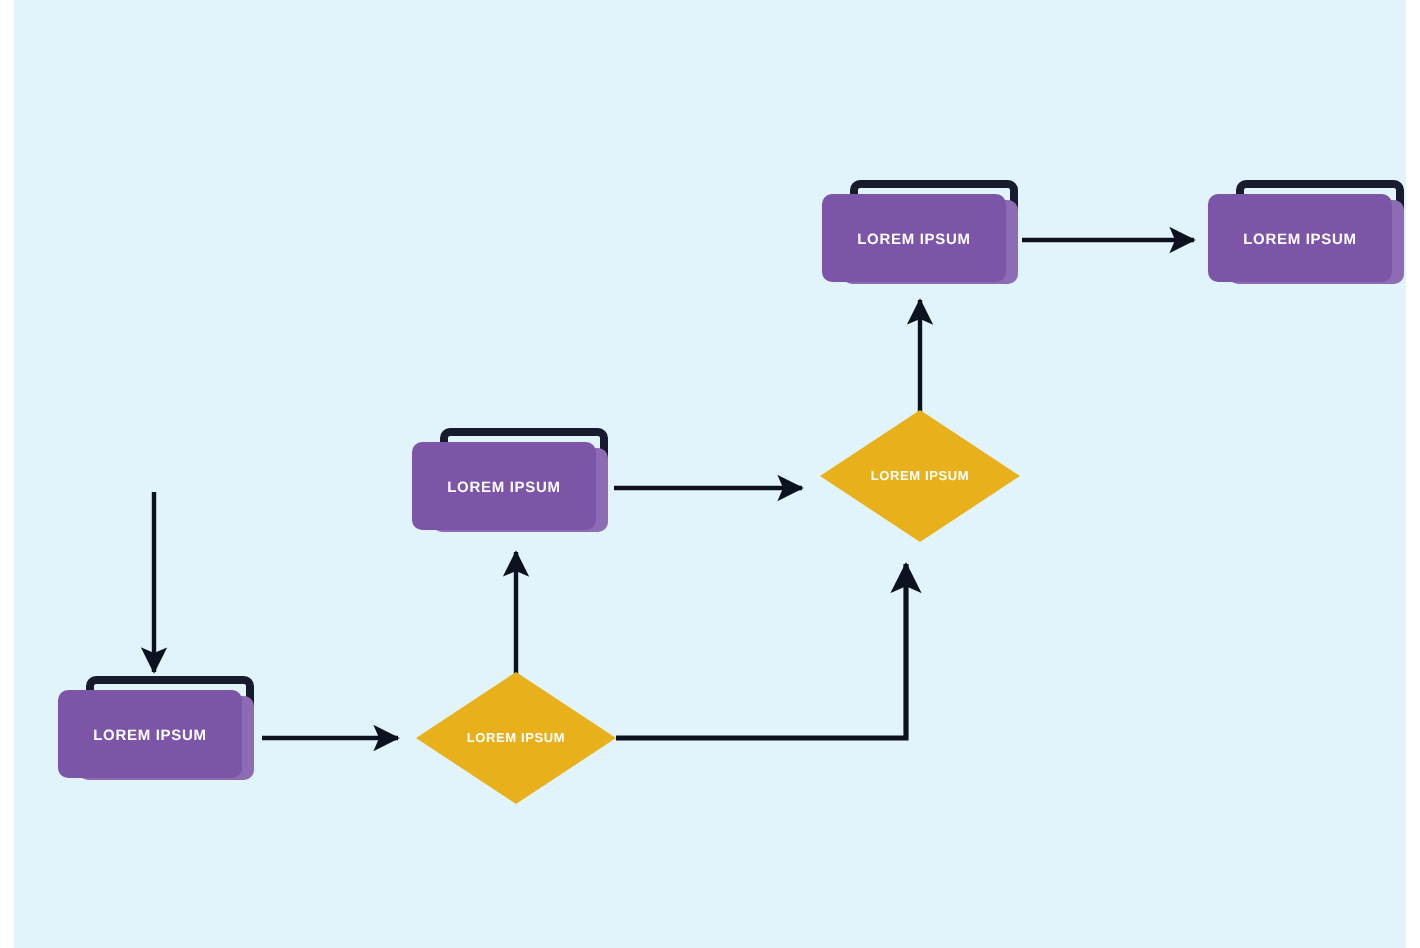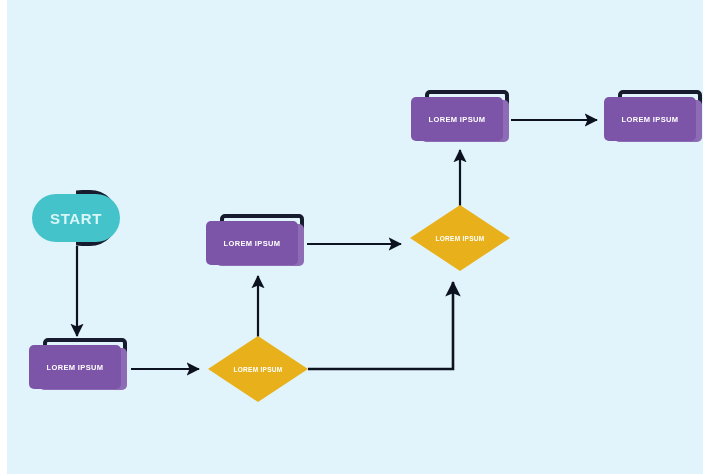--- a/index.html
+++ b/index.html
@@ -197,25 +197,20 @@
 
       <g>
         <path d="M 453 207 L 453 150" stroke="#0d1220" stroke-width="2.2" fill="none" marker-end="url(#arrowhead)"></path>
       </g>
 
       <g>
         <path d="M 504 120 L 590 120" stroke="#0d1220" stroke-width="2.2" fill="none" marker-end="url(#arrowhead)"></path>
       </g>
     </svg>
 
-    <div id="node-start">
-      <div class="pill-frame"></div>
-      <div class="pill"></div>
-      <div class="pill-label">START</div>
-    </div>
 
     <div class="node-process" style="left:22px; top:345px;">
       <div class="frame"></div>
       <div class="shadow"></div>
       <div class="card">
         <span class="card-label">LOREM IPSUM</span>
       </div>
     </div>
 
     <div class="node-decision" style="left:201px; top:336px;">

